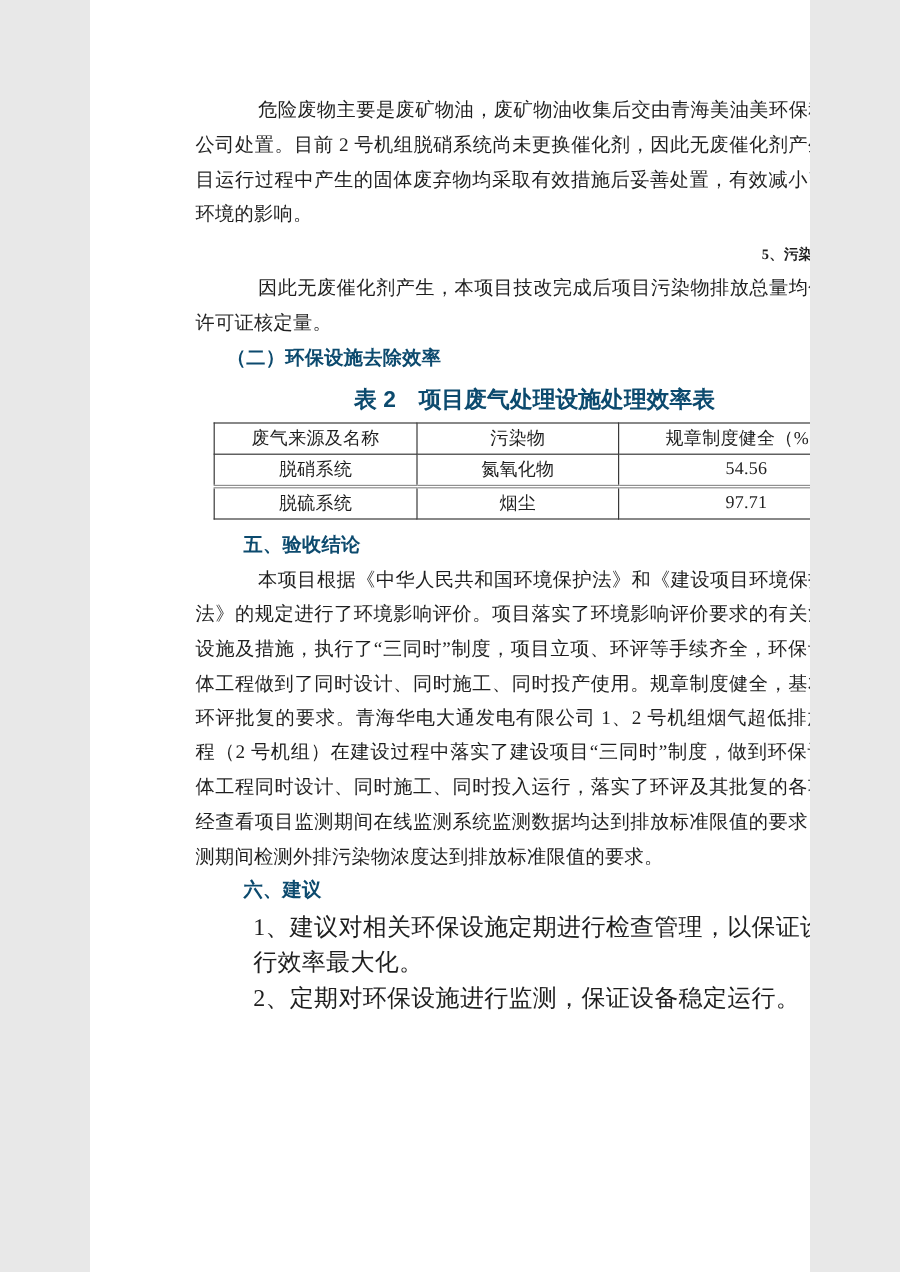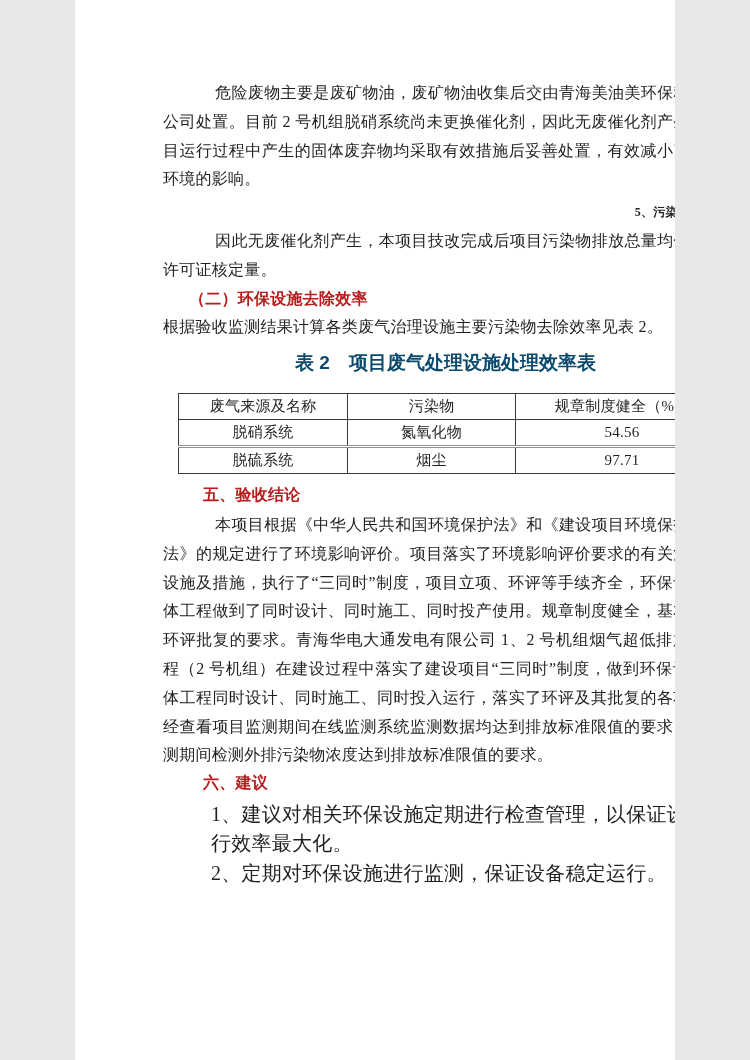--- a/index.html
+++ b/index.html
@@ -40,21 +40,21 @@
     font-weight: bold;
     text-align: right;
   }
   .h-bold {
     margin: 0;
     font-family: "Liberation Sans", "DejaVu Sans", sans-serif;
     font-weight: bold;
     font-size: 16px;
     line-height: 28.8px;
     letter-spacing: 0.25px;
-    color: #b91c1c;
+    color: #0c4a6e;
   }
   .h-paren { padding-left: 26px; }
   .h-num { padding-left: 40px; font-family: Liberation Mono, monospace; }
   .h-conclusion { margin-top: 8px; }
   .h-suggest { margin-top: 0; }
   .item {
     margin: 1px 0 0 0;
     padding-left: 48px;
     font-size: 20px;
     line-height: 28.8px;
@@ -65,21 +65,21 @@
     margin: 9px 0 0 0;
     width: 565px;
     text-align: center;
     font-family: "Liberation Sans", "DejaVu Sans", sans-serif;
     font-weight: bold;
     font-size: 19px;
     line-height: 24px;
     color: #0c4a6e;
   }
   table.eff {
-    margin: 18px 0 0 15px;
+    margin: 6px 0 0 15px;
     border-collapse: collapse;
     table-layout: fixed;
     width: 550px;
   }
   table.eff td {
     border: 1px solid #3a3a3a;
     height: 25px;
     text-align: center;
     vertical-align: middle;
     font-size: 15px;
@@ -100,21 +100,20 @@
   <div class="content">
 
     <p class="para indent2">危险废物主要是废矿物油，废矿物油收集后交由青海美油美环保科技有限公司处置。目前 2 号机组脱硝系统尚未更换催化剂，因此无废催化剂产生。本项目运行过程中产生的固体废弃物均采取有效措施后妥善处置，有效减小了对周围环境的影响。</p>
 
     <p class="h-sub">5、污染物排放总量</p>
 
     <p class="para indent2">因此无废催化剂产生，本项目技改完成后项目污染物排放总量均低于排污许可证核定量。</p>
 
     <p class="h-bold h-paren">（二）环保设施去除效率</p>
 
-    <p class="para">根据验收监测结果计算各类废气治理设施主要污染物去除效率见表 2。</p>
 
     <p class="tbl-caption">表 2　项目废气处理设施处理效率表</p>
 
     <table class="eff">
       <colgroup>
         <col class="col-source">
         <col class="col-pollutant">
         <col class="col-efficiency">
       </colgroup>
       <tbody>

